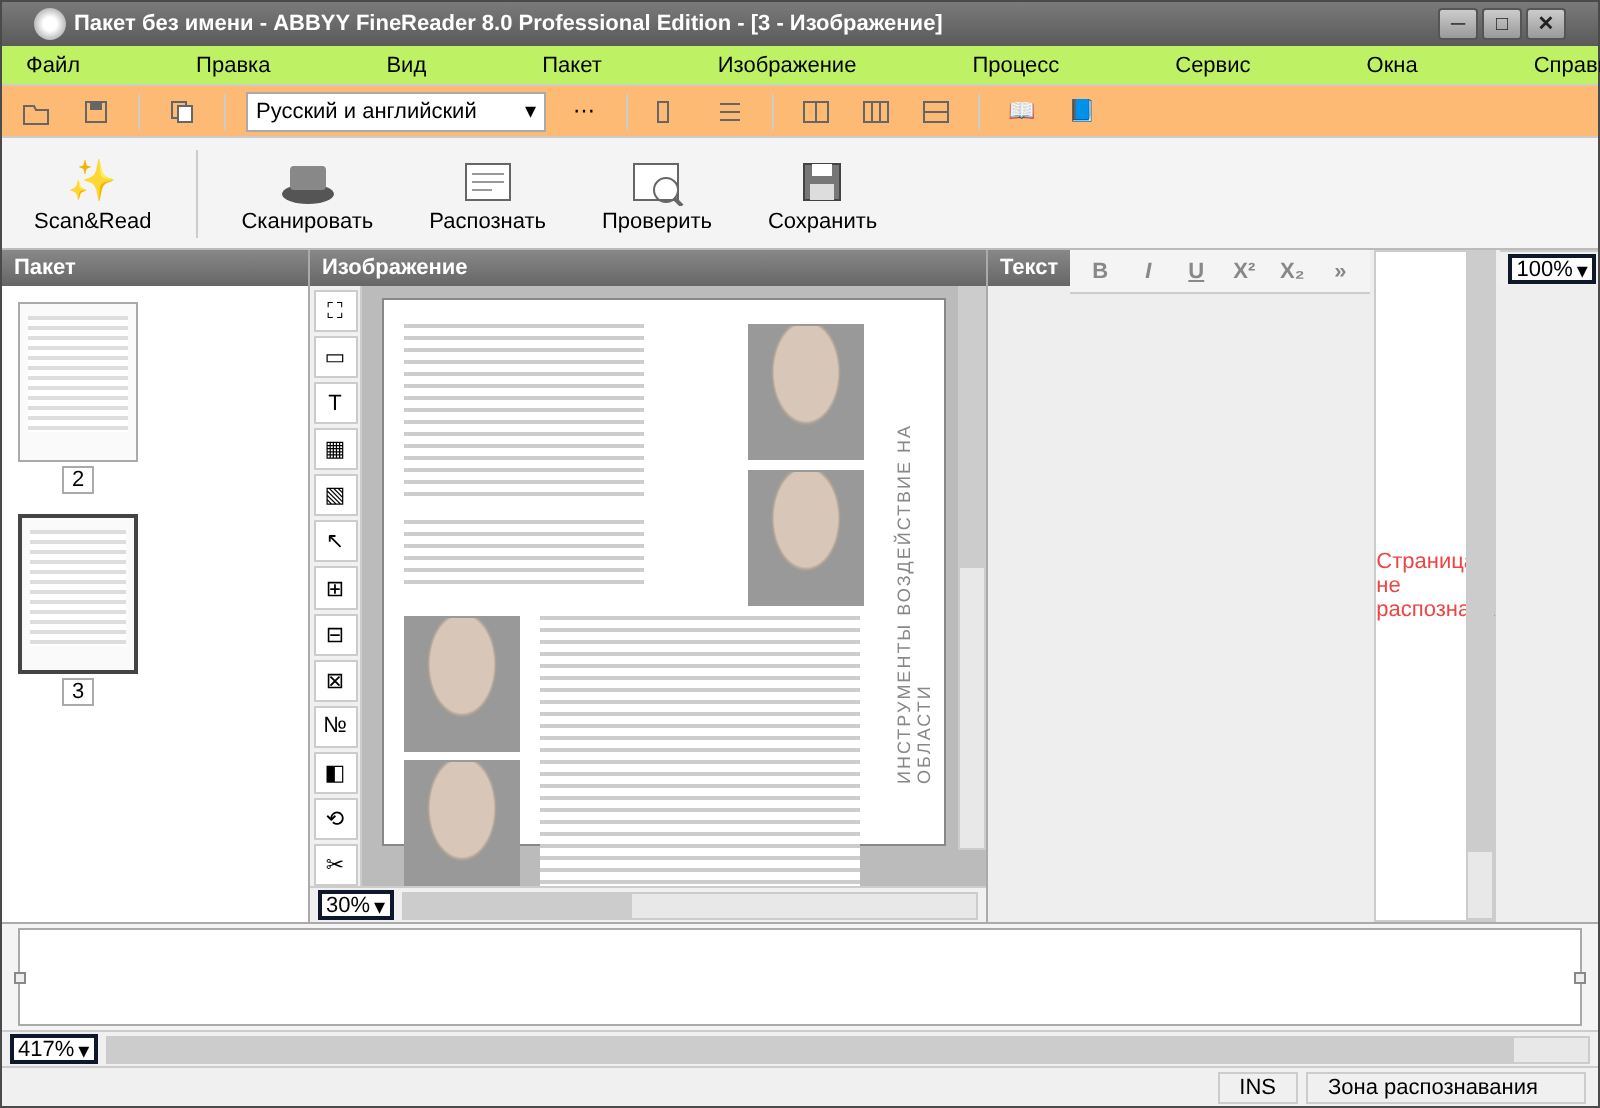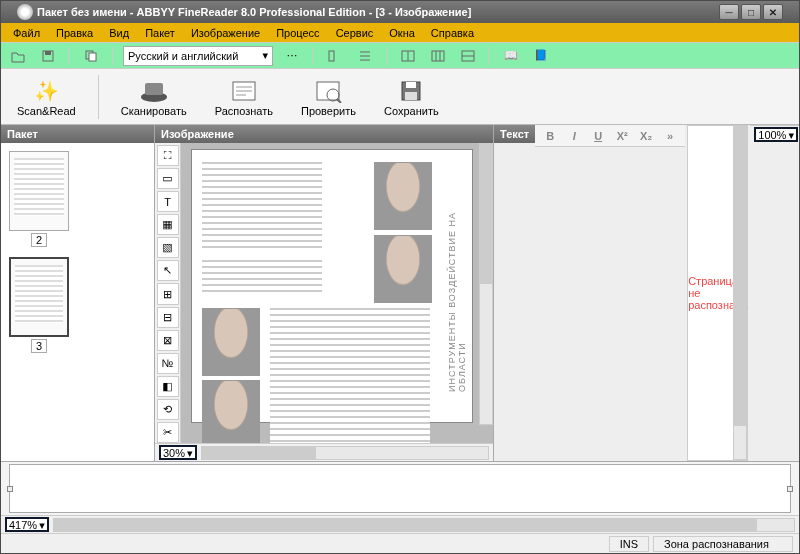--- a/index.html
+++ b/index.html
@@ -3,23 +3,23 @@
 <meta charset="utf-8">
 <style>
 * { box-sizing: border-box; margin: 0; padding: 0; font-family: Tahoma, Arial, sans-serif; font-size: 11px; }
 body { background: #fff; width: 800px; height: 554px; overflow: hidden; }
 .window { width: 800px; height: 554px; border: 1px solid #4a4a4a; background: #eee; display: flex; flex-direction: column; }
 .titlebar { height: 22px; background: linear-gradient(to bottom, #7a7a7a, #5a5a5a); color: #fff; display: flex; align-items: center; padding: 0 16px; font-weight: bold; }
 .titlebar .app-icon { width: 16px; height: 16px; background: radial-gradient(circle, #fff 30%, #888); border-radius: 50%; margin-right: 4px; }
 .titlebar .title { flex: 1; }
 .win-btns { display: flex; gap: 2px; }
 .win-btn { width: 20px; height: 16px; background: linear-gradient(to bottom, #ccc, #999); border: 1px solid #555; border-radius: 2px; display: flex; align-items: center; justify-content: center; font-size: 10px; cursor: pointer; color: #222; }
-.menubar { height: 20px; background: #eab308; border-bottom: 1px solid #ccc; display: flex; align-items: center; padding: 0 4px; }
+.menubar { height: 20px; background: #bef264; border-bottom: 1px solid #ccc; display: flex; align-items: center; padding: 0 4px; gap: 42px; }
 .menubar span { padding: 2px 8px; cursor: pointer; }
-.toolbar1 { height: 26px; background: #86efac; border-bottom: 1px solid #ccc; display: flex; align-items: center; padding: 0 6px; gap: 8px; }
+.toolbar1 { height: 26px; background: #fdba74; border-bottom: 1px solid #ccc; display: flex; align-items: center; padding: 0 6px; gap: 8px; }
 .tb-btn { width: 22px; height: 22px; border: 1px solid transparent; border-radius: 2px; display: flex; align-items: center; justify-content: center; cursor: pointer; }
 .tb-sep { width: 1px; height: 18px; background: #ccc; margin: 0 2px; }
 .lang-sel { height: 20px; border: 1px solid #aaa; background: #fff; padding: 0 4px; min-width: 150px; display: flex; align-items: center; justify-content: space-between; cursor: pointer; }
 .toolbar2 { height: 56px; background: #f4f4f4; border-bottom: 1px solid #bbb; display: flex; align-items: center; padding: 0 10px; gap: 16px; }
 .big-btn { display: flex; flex-direction: column; align-items: center; cursor: pointer; padding: 2px 6px; border-radius: 3px; }
 .big-btn .ico { width: 32px; height: 28px; display: flex; align-items: center; justify-content: center; font-size: 20px; }
 .big-btn .lbl { font-size: 11px; }
 .big-sep { width: 1px; height: 44px; background: #ccc; }
 .workspace { flex: 1; display: flex; background: #eee; overflow: hidden; }
 .panel-hdr { height: 18px; background: linear-gradient(to bottom, #888, #666); color: #fff; padding: 0 6px; display: flex; align-items: center; font-weight: bold; font-size: 11px; }

